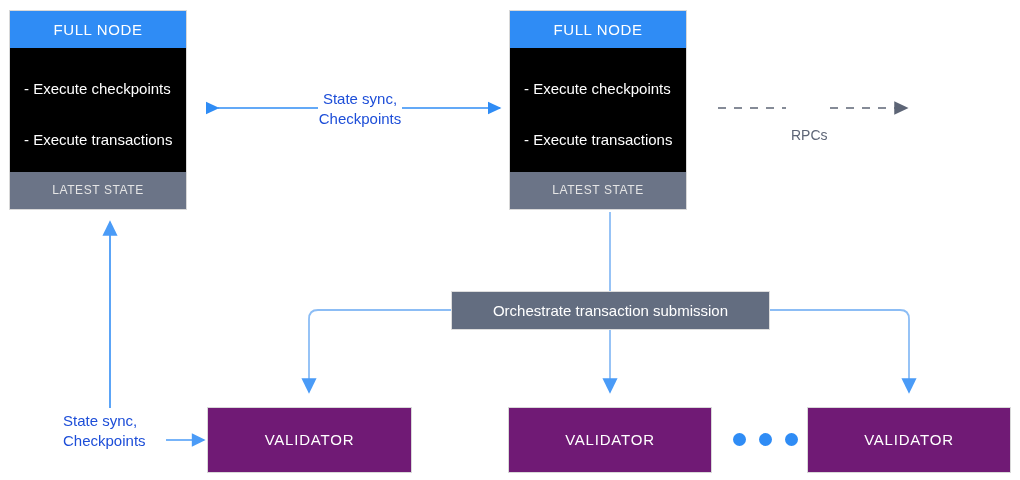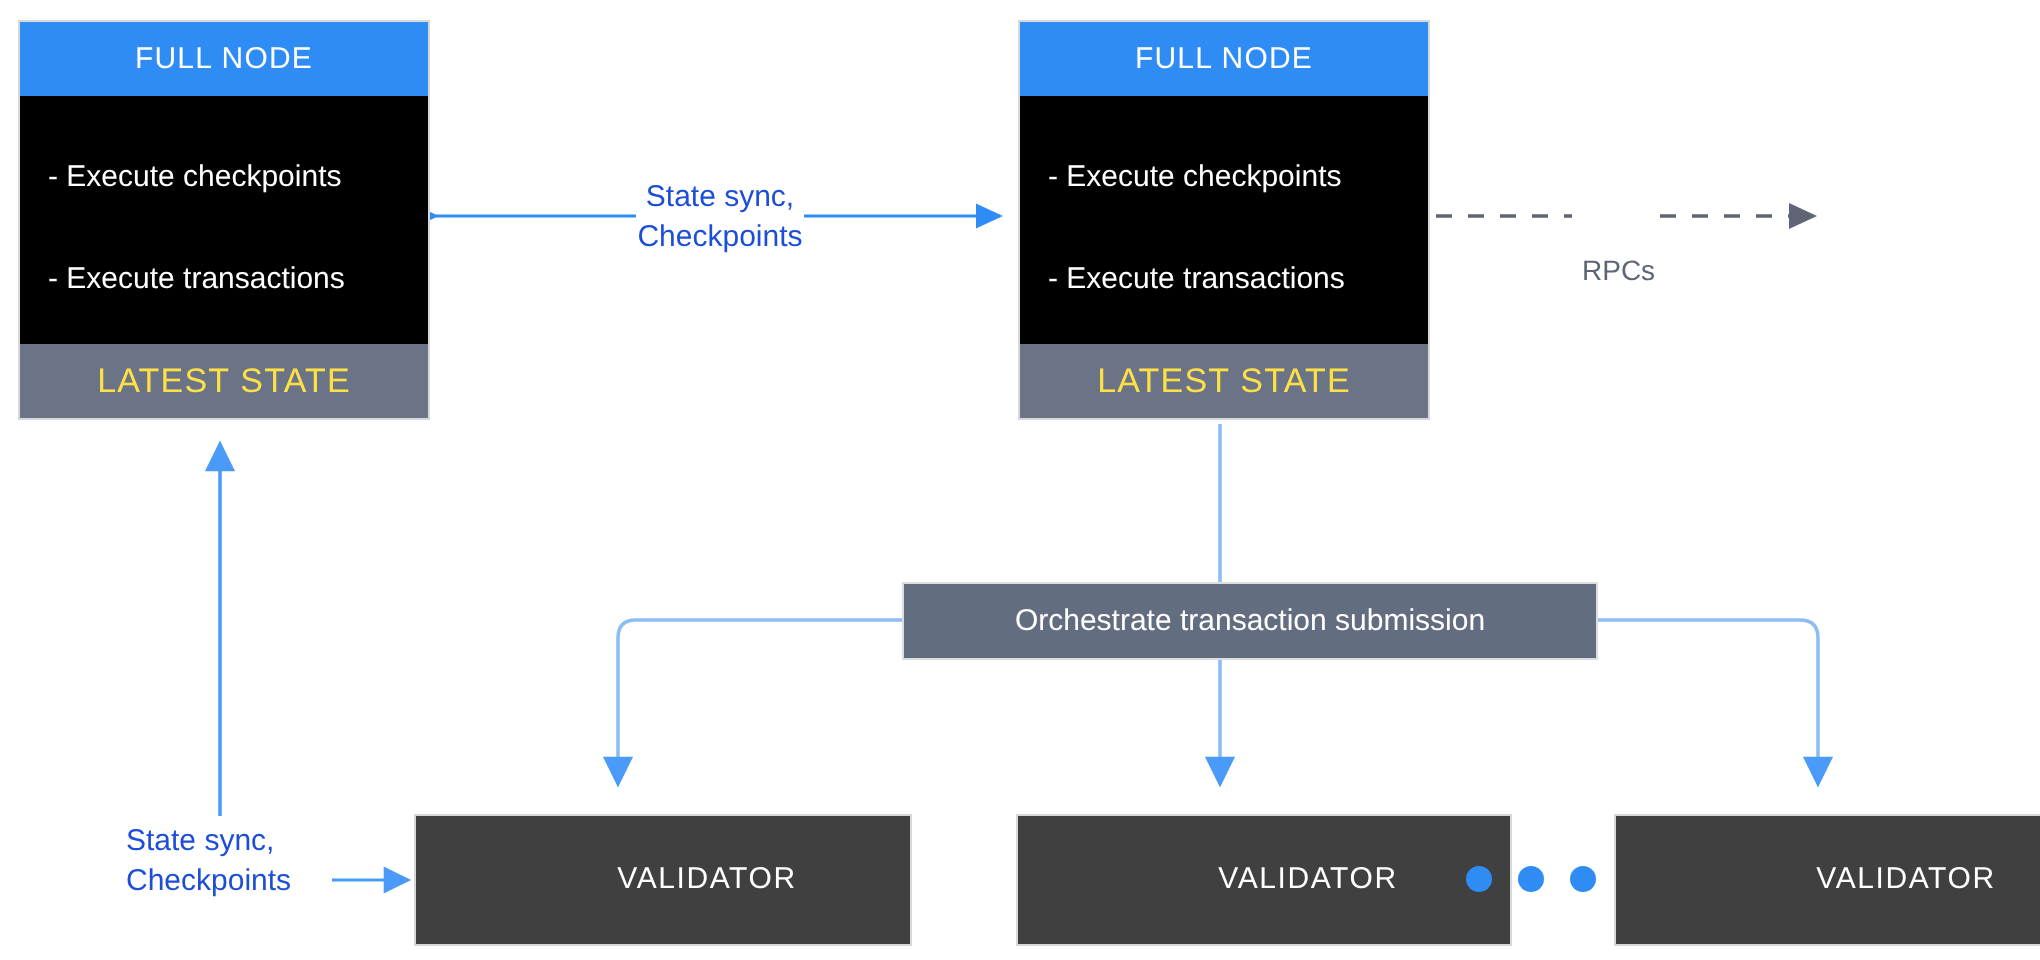--- a/index.html
+++ b/index.html
@@ -14,21 +14,21 @@
     position: relative;
     width: 1020px;
     height: 480px;
     background: #ffffff;
     overflow: hidden;
   }
 
   
   .fullnode {
     position: absolute;
-    width: 204px;
+    width: 176px;
     box-sizing: border-box;
     box-shadow: 0 0 0 1px #d8d8d8;
   }
   .fullnode-header {
     height: 37px;
     line-height: 37px;
     text-align: center;
     color: #ffffff;
     font-size: 15px;
     letter-spacing: 0.6px;
@@ -44,45 +44,44 @@
     position: absolute;
     left: 14px;
     white-space: nowrap;
   }
   .fullnode-body .bullet.b1 { top: 32px; }
   .fullnode-body .bullet.b2 { top: 71px; margin-top: 12px; }
   .fullnode-footer {
     height: 37px;
     line-height: 37px;
     text-align: center;
-    color: #fde047;
-    font-size: 17px;
+    color: #e5e5e5;
+    font-size: 12px;
     letter-spacing: 0.6px;
   }
 
   
   .validator {
     position: absolute;
     height: 64px;
     line-height: 64px;
-    background: #404040;
+    background: #701a75;
     color: #ffffff;
     text-align: center;
     font-size: 15px;
     letter-spacing: 0.8px;
     box-shadow: 0 0 0 1px #d8d8d8;
-    padding-left: 44px;
   }
 
   
   .orchestrate {
     position: absolute;
     left: 452px;
     top: 292px;
-    width: 346px;
+    width: 317px;
     height: 37px;
     line-height: 37px;
     text-align: center;
     color: #ffffff;
     font-size: 15px;
     box-shadow: 0 0 0 1px #dddddd;
   }
 
   
   #wires {

